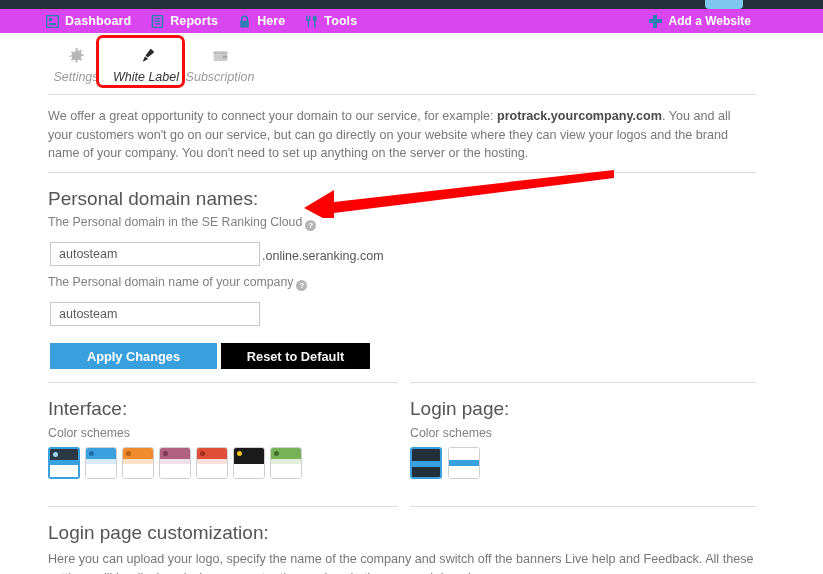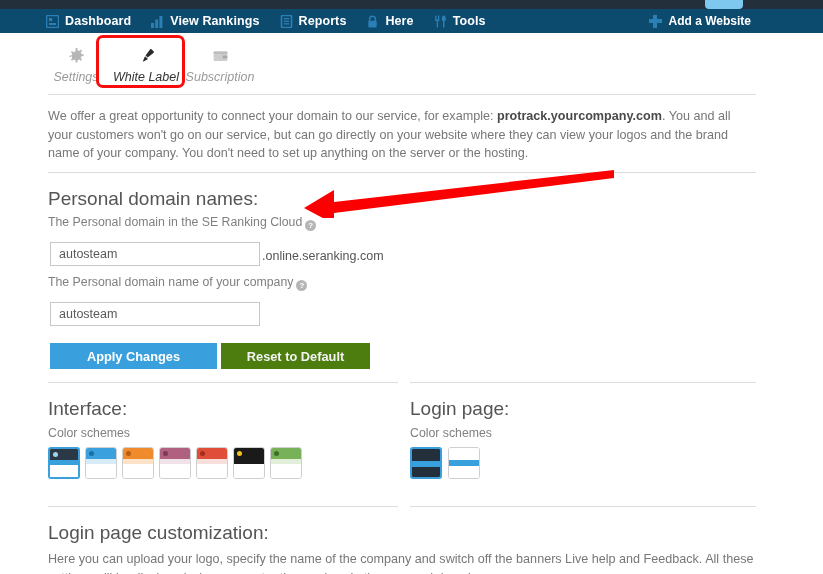--- a/index.html
+++ b/index.html
@@ -18,21 +18,21 @@
     background:#232f3a;
   }
   .topstrip-tab {
     position:absolute; left:705px; top:0px; width:38px; height:9px;
     background:#7ec7ef; border-radius:0 0 4px 4px;
   }
 
   
   .navbar {
     position:absolute; left:0; top:9px; width:823px; height:24px;
-    background:#0c4a6e;
+    background:#d946ef;
   }
   .navitems { position:absolute; left:46px; top:0; height:24px; display:flex; align-items:center; }
   .navitem {
     display:flex; align-items:center; height:24px;
     margin-right:20px; cursor:pointer;
   }
   .navitem .nlabel {
     color:#ffffff; font-size:12.5px; font-weight:bold;
     letter-spacing:.1px; white-space:nowrap;
   }
@@ -117,21 +117,21 @@
     position:absolute; font-size:12.5px; color:#555;
   }
 
   
   .btn {
     position:absolute; height:26px; border:none; cursor:pointer;
     font-family:"Liberation Sans", sans-serif;
     font-size:12.8px; font-weight:bold; color:#fff;
   }
   .btn-primary { background:#3aa0dd; }
-  .btn-muted   { background:#4d7c0f; color:#f3f3f3; }
+  .btn-muted   { background:#000000; color:#f3f3f3; }
 
   
   .sw-row { position:absolute; display:flex; gap:5px; }
   .swatch {
     width:32px; height:32px; background:#fff;
     border:1px solid #cfcfcf; border-radius:3px;
     overflow:hidden; cursor:pointer; position:relative;
     display:flex; flex-direction:column;
   }
   .swatch.sel { border:2px solid #3aa0dd; }
@@ -172,30 +172,20 @@
         <span class="nicon">
           <svg width="13" height="13" viewBox="0 0 13 13">
               <rect x="0.5" y="0.5" width="12" height="12" rx="1.5" fill="none" stroke="#2b7fb5" stroke-width="1.6"></rect>
               <rect x="3" y="3" width="3.2" height="3.2" fill="#2b7fb5"></rect>
               <rect x="3" y="8" width="7" height="2" fill="#2b7fb5"></rect>
             </svg>
         </span>
         <span class="nlabel">Dashboard</span>
       </div>
 
-      <div class="navitem">
-        <span class="nicon">
-          <svg width="13" height="13" viewBox="0 0 13 13">
-              <rect x="0" y="8" width="3" height="5" fill="#2b7fb5"></rect>
-              <rect x="4.2" y="4.5" width="3" height="8.5" fill="#2b7fb5"></rect>
-              <rect x="8.4" y="1" width="3" height="12" fill="#2b7fb5"></rect>
-            </svg>
-        </span>
-        <span class="nlabel">View Rankings</span>
-      </div>
 
       <div class="navitem">
         <span class="nicon">
           <svg width="13" height="13" viewBox="0 0 13 13">
               <rect x="1.5" y="0.5" width="10" height="12" rx="1" fill="none" stroke="#2b7fb5" stroke-width="1.6"></rect>
               <rect x="3.8" y="3" width="5.4" height="1.3" fill="#2b7fb5"></rect>
               <rect x="3.8" y="5.6" width="5.4" height="1.3" fill="#2b7fb5"></rect>
               <rect x="3.8" y="8.2" width="5.4" height="1.3" fill="#2b7fb5"></rect>
             </svg>
         </span>

